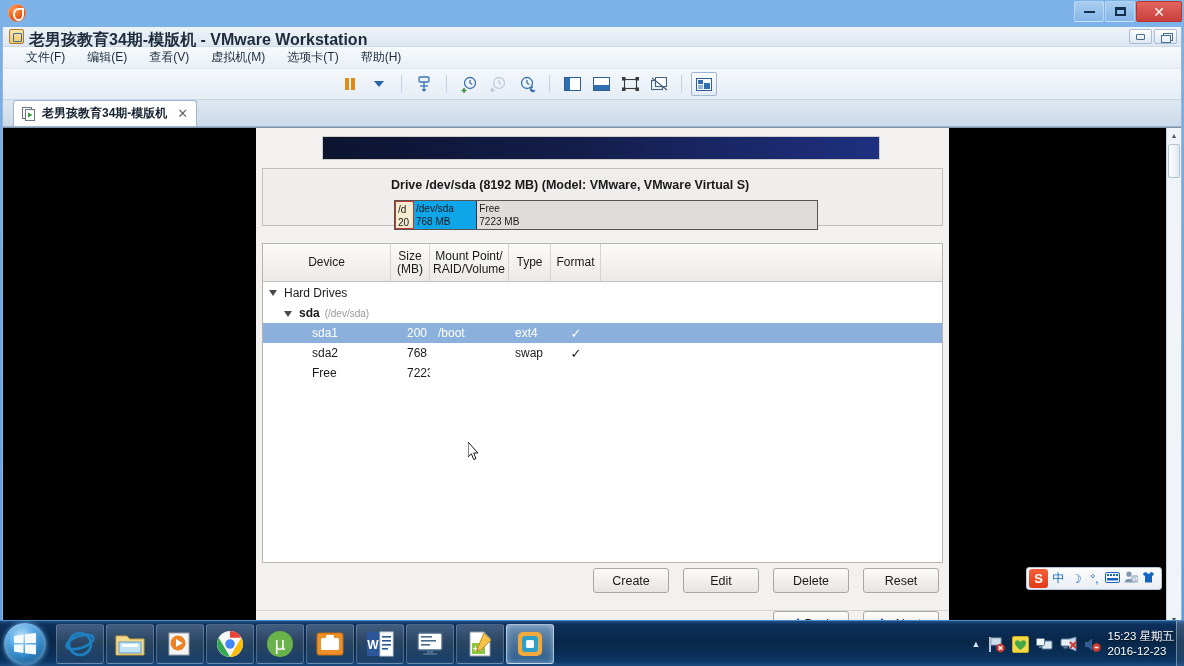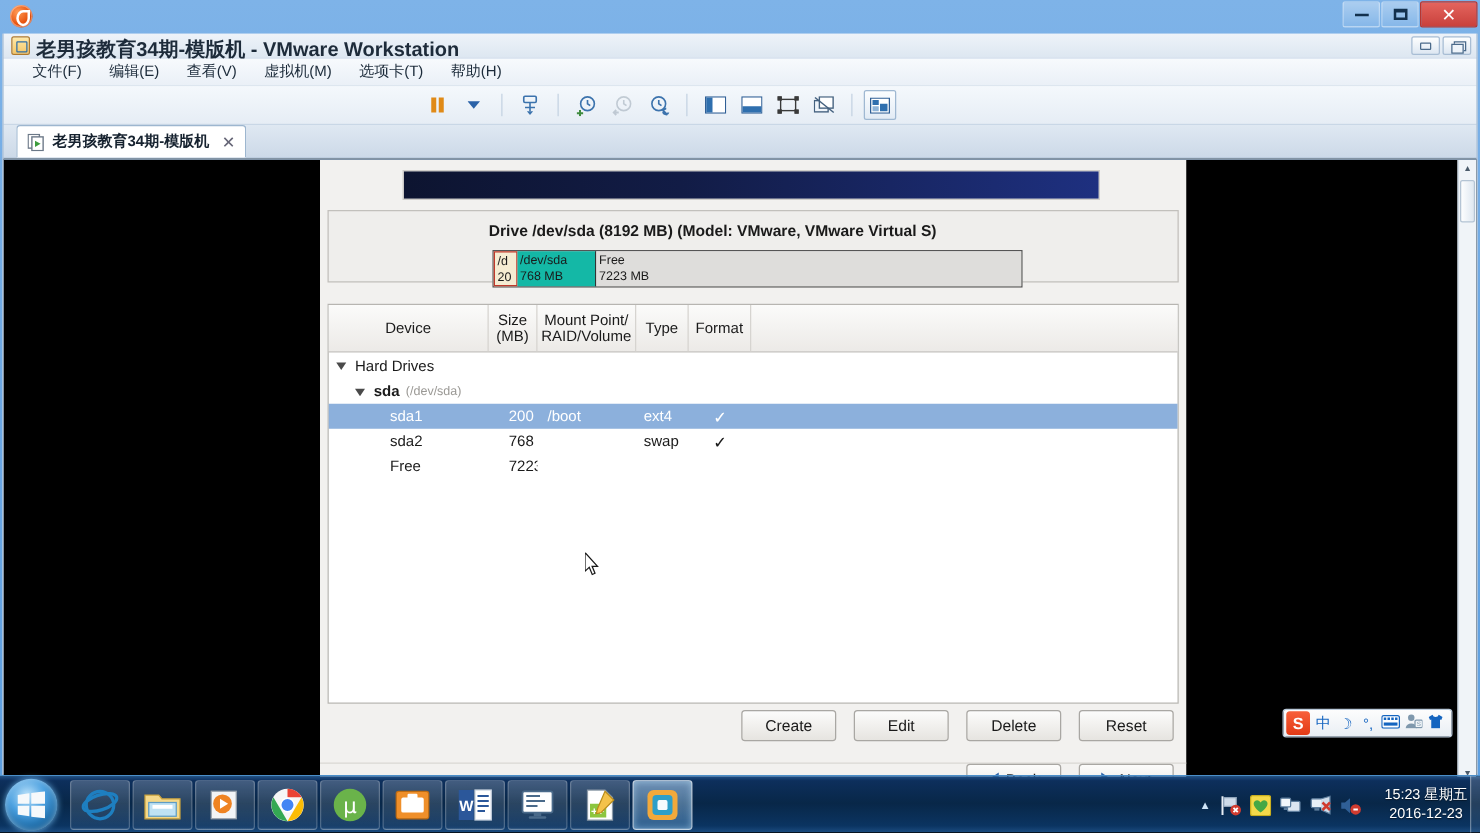--- a/index.html
+++ b/index.html
@@ -197,21 +197,21 @@
   }
   .drive-bar {
     position: absolute; left: 131px; top: 31px; width: 424px; height: 30px;
     border: 1px solid #555; background: #dedddb; display: flex;
   }
   .seg {
     position: relative; height: 100%; overflow: hidden;
     padding: 1px 2px 0 2px; font-size: 10px; color: #1a1a1a; line-height: 13px;
   }
   .seg.sel { background: #f5ecd2; border: 1px solid #c0392b; }
-  .seg.mid { background: #14b8a6; border-right: 1px solid #333; }
+  .seg.mid { background: #0ea5e9; border-right: 1px solid #333; }
   .seg.free { background: #dedddb; }
 
   .table-panel {
     position: absolute; left: 6px; top: 115px; width: 681px; height: 320px;
     background: #fff; border: 1px solid #b7b5b1;
   }
   .thead {
     display: flex; height: 38px; align-items: stretch;
     background: linear-gradient(to bottom, #fbfbfa, #eceae7);
     border-bottom: 1px solid #c2c0bc;
@@ -325,22 +325,22 @@
   .tb-item.active {
     border-color: rgba(255,255,255,.6);
     background: linear-gradient(to bottom, rgba(190,225,255,.55), rgba(110,175,230,.35));
     box-shadow: inset 0 0 6px rgba(200,235,255,.5);
   }
   .tray {
     position: absolute; right: 4px; top: 0; height: 46px;
     display: flex; align-items: center; gap: 7px; padding-right: 6px;
   }
   .tray-clock {
-    color: #fff; font-size: 11.5px; line-height: 15px; text-align: center;
-    text-shadow: 0 1px 1px rgba(0,0,0,.6); white-space: nowrap; margin-left: 12px;
+    color: #fff; font-size: 11.5px; line-height: 15px; text-align: left;
+    text-shadow: 0 1px 1px rgba(0,0,0,.6); white-space: nowrap;
   }
   .tray-chev { color: #cfe4f7; font-size: 9px; }
   .tray-ico { width: 17px; height: 17px; position: relative; }
   .showdesk {
     position: absolute; right: 0; top: 0; width: 8px; height: 46px;
     background: linear-gradient(to bottom, rgba(255,255,255,.18), rgba(255,255,255,.05));
     border-left: 1px solid rgba(255,255,255,.35);
   }
 </style>
 </head>

